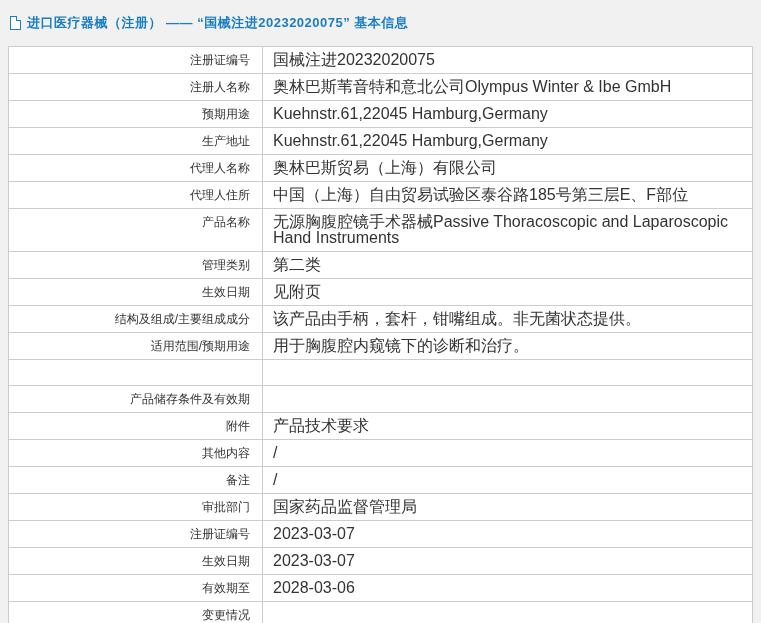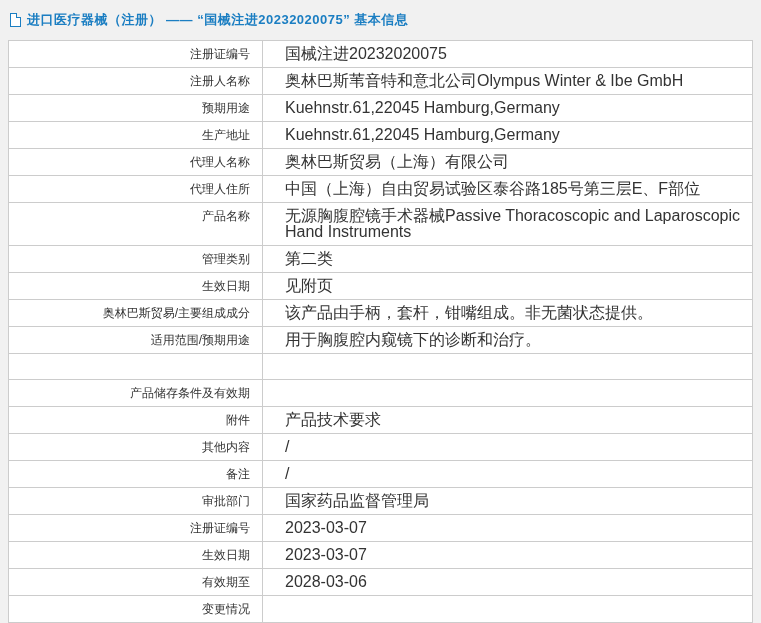--- a/index.html
+++ b/index.html
@@ -2,21 +2,21 @@
 <html><head>
 <meta charset="utf-8">
 <style>
   * { margin:0; padding:0; box-sizing:border-box; }
   html,body { width:761px; height:623px; overflow:hidden; }
   body {
     background:#f1f1f1;
     font-family:"Liberation Sans","DejaVu Sans",sans-serif;
   }
   .header {
-    height:40px;
+    height:46px;
     display:flex;
     align-items:center;
     padding:0 10px;
   }
   .doc-icon {
     display:inline-block;
     width:11px; height:14px;
     border:1px solid #1b7ec2;
     background:#fff;
     position:relative;
@@ -43,21 +43,20 @@
     margin:0 8px;
     background:#fff;
     border:1px solid #cccccc;
     border-bottom:none;
   }
   .row {
     display:flex;
     align-items:stretch;
     border-bottom:1px solid #cccccc;
     min-height:26px;
-    gap:12px;
   }
   .cell-label {
     width:254px;
     flex:0 0 254px;
     border-right:1px solid #cccccc;
     text-align:right;
     padding:5px 12px 5px 6px;
     font-size:12px;
     line-height:16px;
     color:#333333;
@@ -133,21 +132,21 @@
     </div>
     <div class="row">
       <div class="cell-label">管理类别</div>
       <div class="cell-value">第二类</div>
     </div>
     <div class="row">
       <div class="cell-label">生效日期</div>
       <div class="cell-value">见附页</div>
     </div>
     <div class="row">
-      <div class="cell-label">奥林巴斯贸易/主要组成成分</div>
+      <div class="cell-label">结构及组成/主要组成成分</div>
       <div class="cell-value">该产品由手柄，套杆，钳嘴组成。非无菌状态提供。</div>
     </div>
     <div class="row">
       <div class="cell-label">适用范围/预期用途</div>
       <div class="cell-value">用于胸腹腔内窥镜下的诊断和治疗。</div>
     </div>
     <div class="row">
       <div class="cell-label"></div>
       <div class="cell-value"></div>
     </div>

